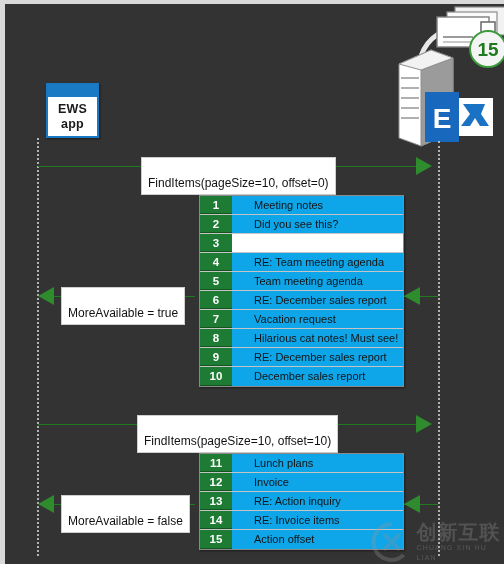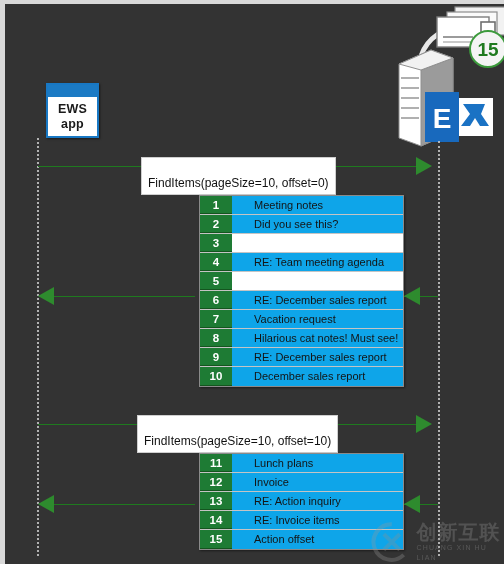--- a/index.html
+++ b/index.html
@@ -264,20 +264,21 @@
     </div>
     <div class="msg-row">
       <div class="msg-num">3</div>
     </div>
     <div class="msg-row">
       <div class="msg-num">4</div>
       <div class="msg-subject">RE: Team meeting agenda</div>
     </div>
     <div class="msg-row">
       <div class="msg-num">5</div>
+      <div class="msg-subject">Team meeting agenda</div>
     </div>
     <div class="msg-row">
       <div class="msg-num">6</div>
       <div class="msg-subject">RE: December sales report</div>
     </div>
     <div class="msg-row">
       <div class="msg-num">7</div>
       <div class="msg-subject">Vacation request</div>
     </div>
     <div class="msg-row">
@@ -291,20 +292,21 @@
     <div class="msg-row">
       <div class="msg-num">10</div>
       <div class="msg-subject">December sales report</div>
     </div>
   </div>
 
   <div class="msg-line" style="left:45px; top:292px; width:145px;"></div>
   <div class="msg-line" style="left:399px; top:292px; width:34px;"></div>
   <div class="arrow-head left" style="left:33px; top:283px;"></div>
   <div class="arrow-head left" style="left:399px; top:283px;"></div>
+  <div class="msg-label" style="left:56px; top:283px;">MoreAvailable = true</div>
 
   <div class="msg-line" style="left:33px; top:420px; width:392px;"></div>
   <div class="arrow-head right" style="left:411px; top:411px;"></div>
   <div class="msg-label" style="left:132px; top:411px;">FindItems(pageSize=10, offset=10)</div>
 
   <div class="msg-list" id="list-b">
     <div class="msg-row">
       <div class="msg-num">11</div>
       <div class="msg-subject">Lunch plans</div>
     </div>
@@ -323,20 +325,21 @@
     <div class="msg-row">
       <div class="msg-num">15</div>
       <div class="msg-subject">Action offset</div>
     </div>
   </div>
 
   <div class="msg-line" style="left:45px; top:500px; width:145px;"></div>
   <div class="msg-line" style="left:399px; top:500px; width:34px;"></div>
   <div class="arrow-head left" style="left:33px; top:491px;"></div>
   <div class="arrow-head left" style="left:399px; top:491px;"></div>
+  <div class="msg-label" style="left:56px; top:491px;">MoreAvailable = false</div>
 
   <div class="watermark">
     <svg width="42" height="42" viewBox="0 0 42 42">
       <path d="M21 3 a18 18 0 1 0 12 31" stroke="#9a9a9a" stroke-width="4" fill="none"></path>
       <path d="M13 13 L29 29 M29 13 L13 29" stroke="#8f8f8f" stroke-width="4" fill="none"></path>
     </svg>
     <div class="wm-text">
       <div class="wm-cn">创新互联</div>
       <div class="wm-py">CHUANG XIN HU LIAN</div>
     </div>

